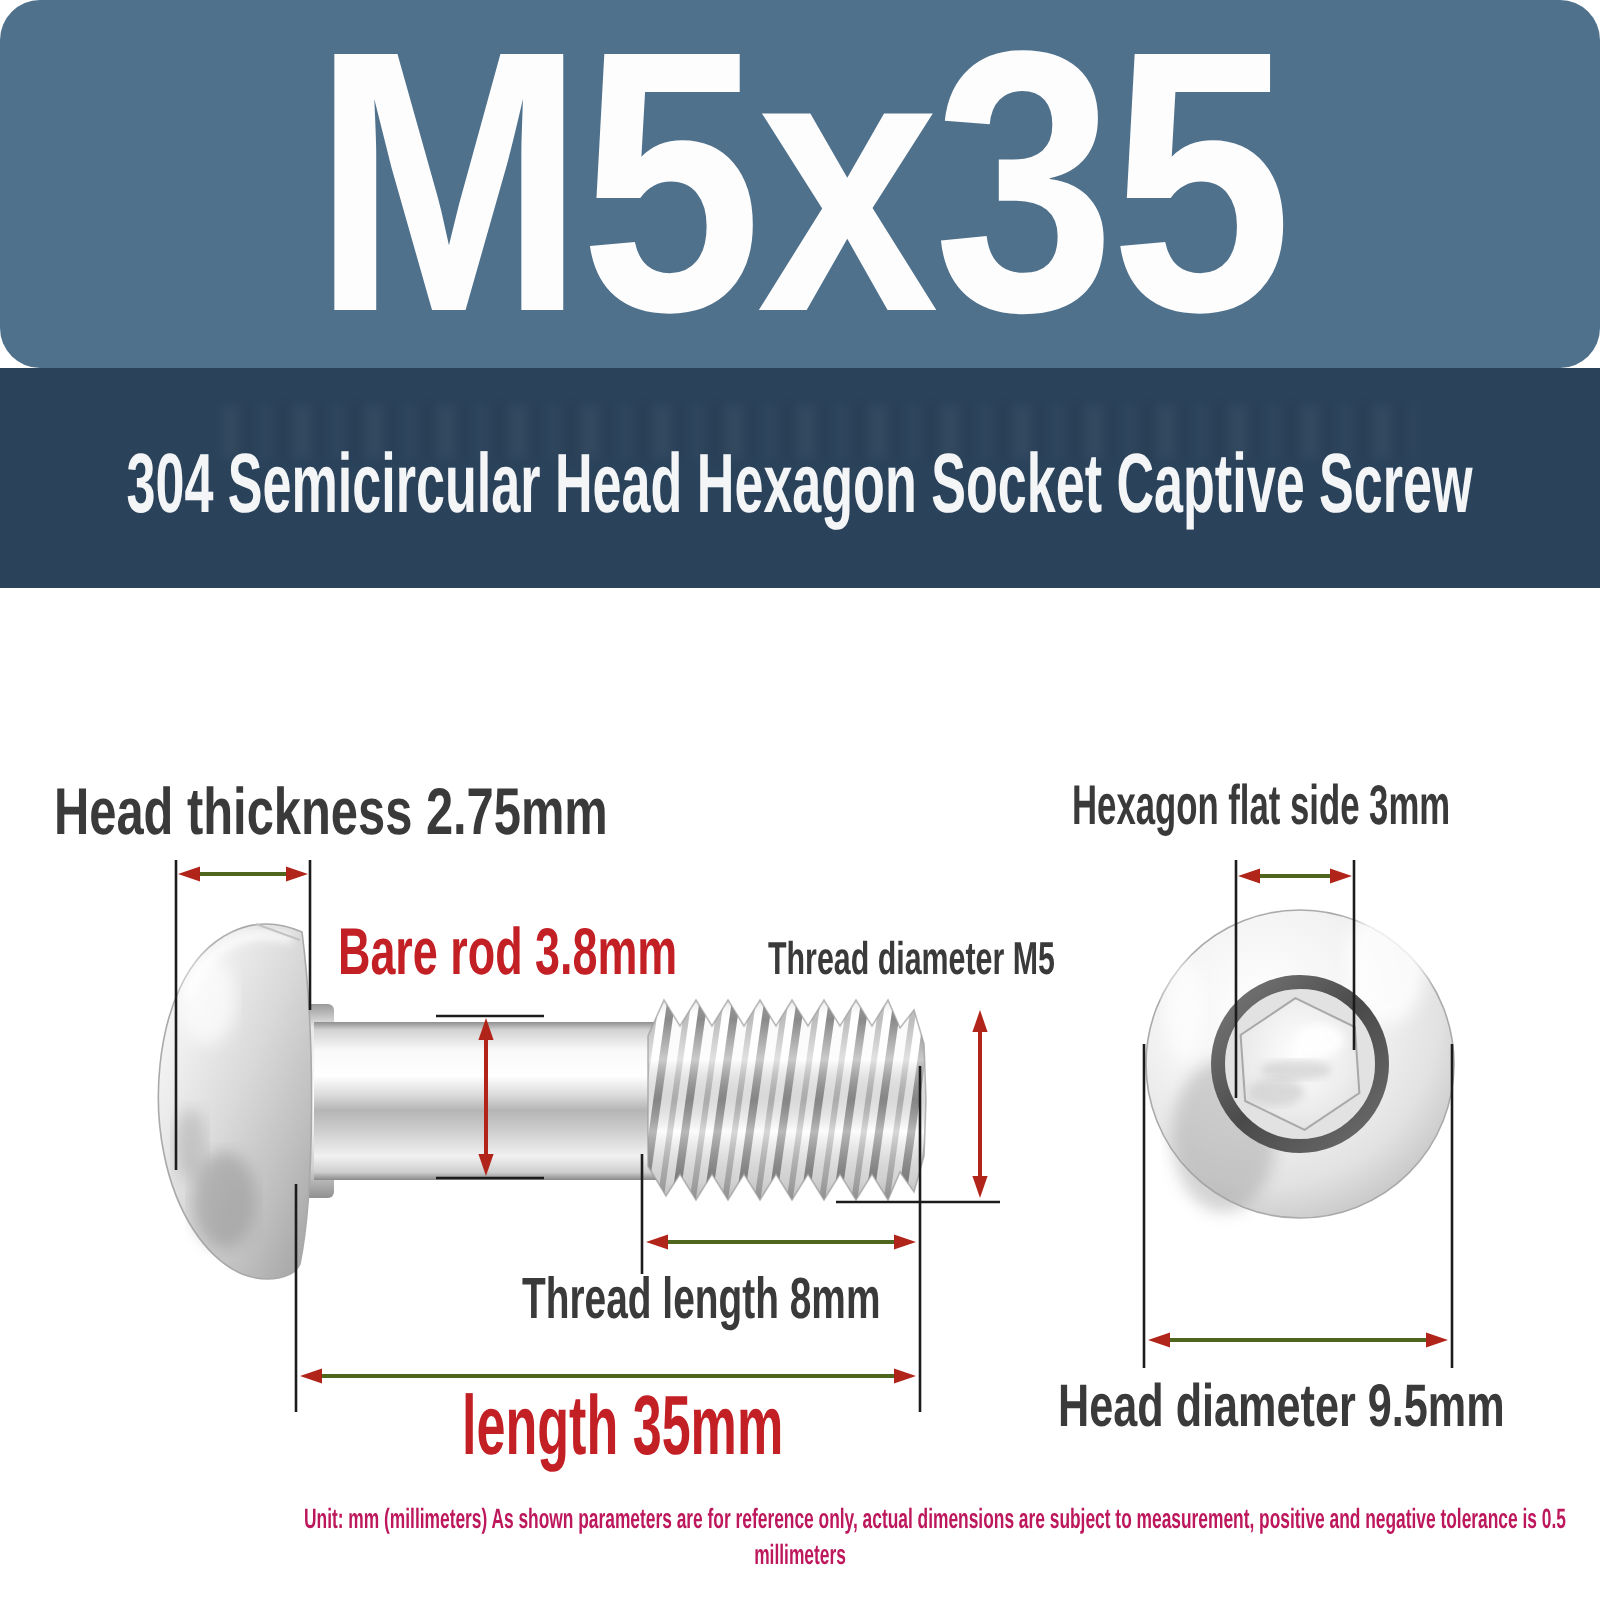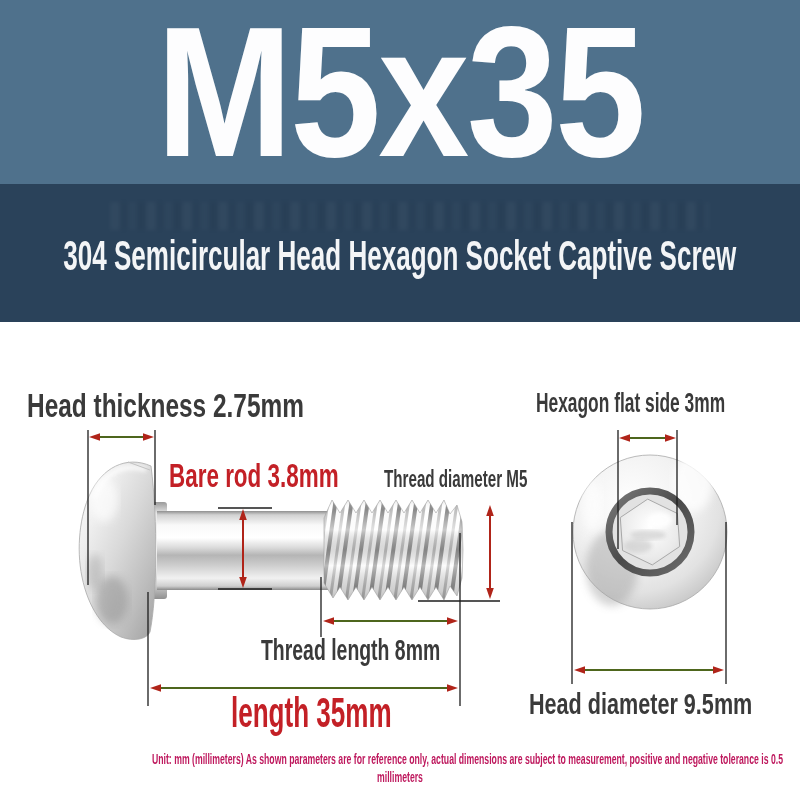--- a/index.html
+++ b/index.html
@@ -1,23 +1,23 @@
 <!DOCTYPE html>
 <html><head>
 <meta charset="utf-8">
 <style>
   html,body{margin:0;padding:0;background:#ffffff;}
   .stage{position:relative;width:800px;height:800px;background:#ffffff;overflow:hidden;
          font-family:"Liberation Sans","DejaVu Sans",sans-serif;}
   
   .band-top{position:absolute;left:0;top:0;width:800px;height:184px;background:#4f718c;
-            display:flex;align-items:center;justify-content:center;}
+            display:flex;align-items:center;justify-content:center;border-radius:20px;}
   .band-top h1{margin:0;line-height:1;font-size:186px;font-weight:bold;color:#fdfdfe;
                letter-spacing:-3px;transform:scaleX(.88);transform-origin:center center;}
-  .band-sub{position:absolute;left:0;top:184px;width:800px;height:138px;background:#2a425a;
+  .band-sub{position:absolute;left:0;top:184px;width:800px;height:110px;background:#2a425a;
             display:flex;align-items:center;justify-content:center;}
   .band-sub h2{margin:0;position:relative;top:3px;line-height:1;font-size:42px;font-weight:bold;
                color:#f3f5f7;transform:scaleX(.62);transform-origin:center center;white-space:nowrap;}
   .ghost{position:absolute;left:110px;top:18px;width:600px;height:28px;opacity:.5;filter:blur(2px);
          background:repeating-linear-gradient(90deg,rgba(255,255,255,.07) 0 10px,rgba(0,0,0,.05) 10px 18px,
                     rgba(255,255,255,.04) 18px 27px,rgba(0,0,0,.07) 27px 36px);}
   
   .lbl{position:absolute;font-weight:bold;color:#3a3a3a;white-space:nowrap;line-height:1;
        transform-origin:left top;}
   .lbl.red{color:#c32026;}

